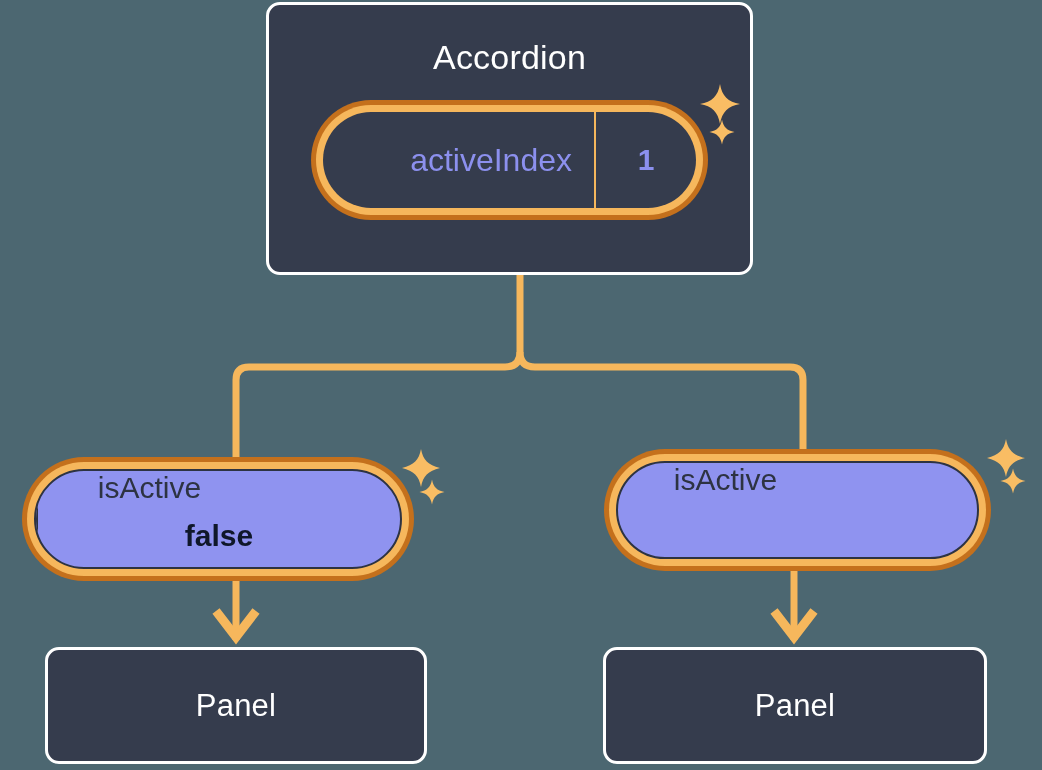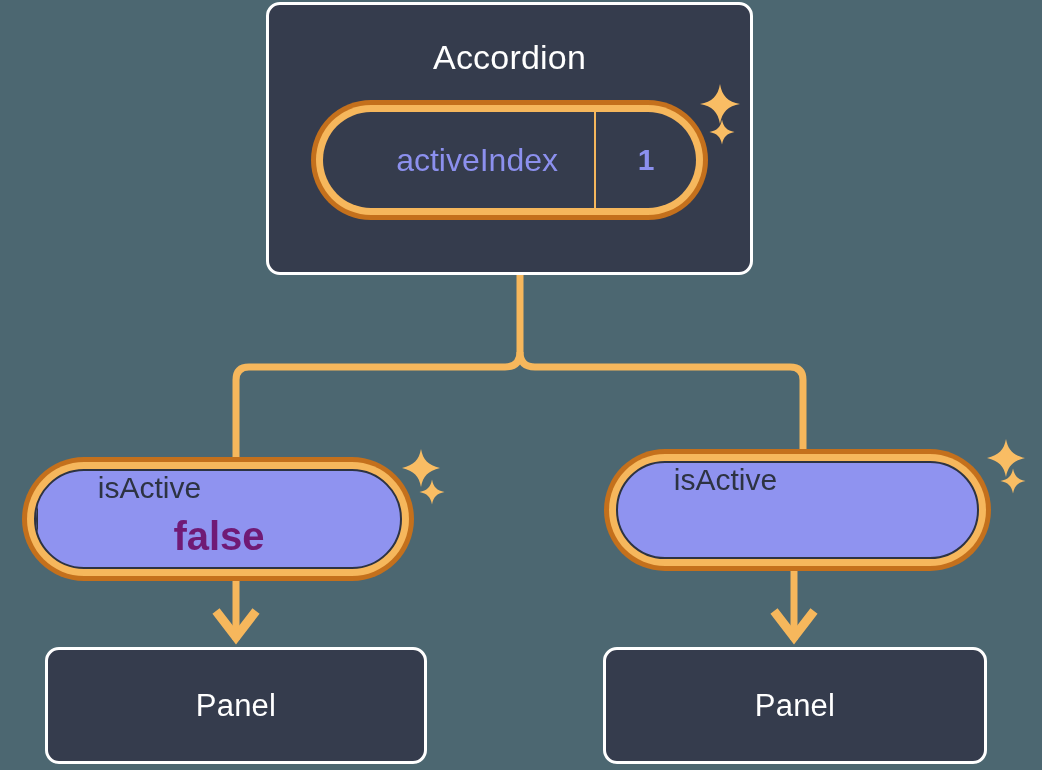--- a/index.html
+++ b/index.html
@@ -135,42 +135,42 @@
     width: 397px;
     height: 120px;
   }
   #pill-activeindex .pill-body {
     background: #353c4d;
   }
   #pill-activeindex .pill-key {
     color: #8c90ee;
     font-size: 32px;
     justify-content: flex-end;
-    padding-right: 36px;
+    padding-right: 22px;
   }
   #pill-activeindex .pill-val {
     color: #8c90ee;
     font-size: 30px;
     width: 102px;
     border-left: 2px solid #f6b75c;
   }
 
   
   .pill-purple .pill-body {
     background: #8f93f0;
     border: 2px solid #2d3342;
     flex-direction: column;
   }
   .pill-purple .pill-key {
     color: #2d3342;
     font-size: 30px;
   }
   .pill-purple .pill-val {
-    color: #701a75;
-    font-size: 40px;
+    color: #0f172a;
+    font-size: 30px;
     border-left: 2px solid #2d3342;
   }
 
   #pill-isactive-false {
     left: 18px;
     top: 457px;
     width: 392px;
     height: 124px;
   }
   #pill-isactive-false .pill-key { width: 227px; flex: 0 0 auto; }

